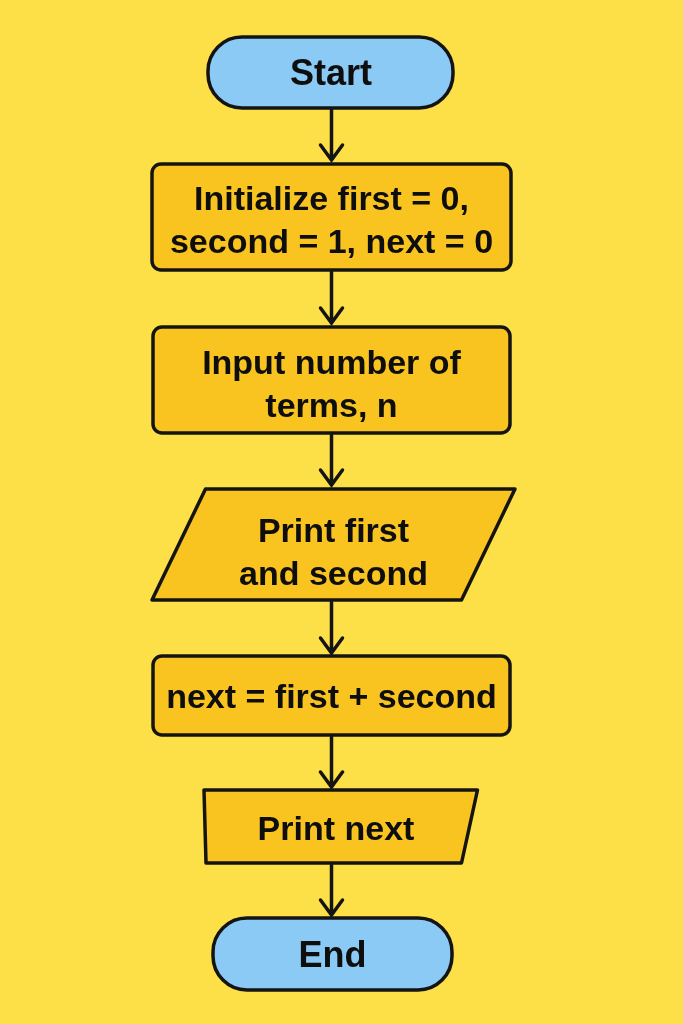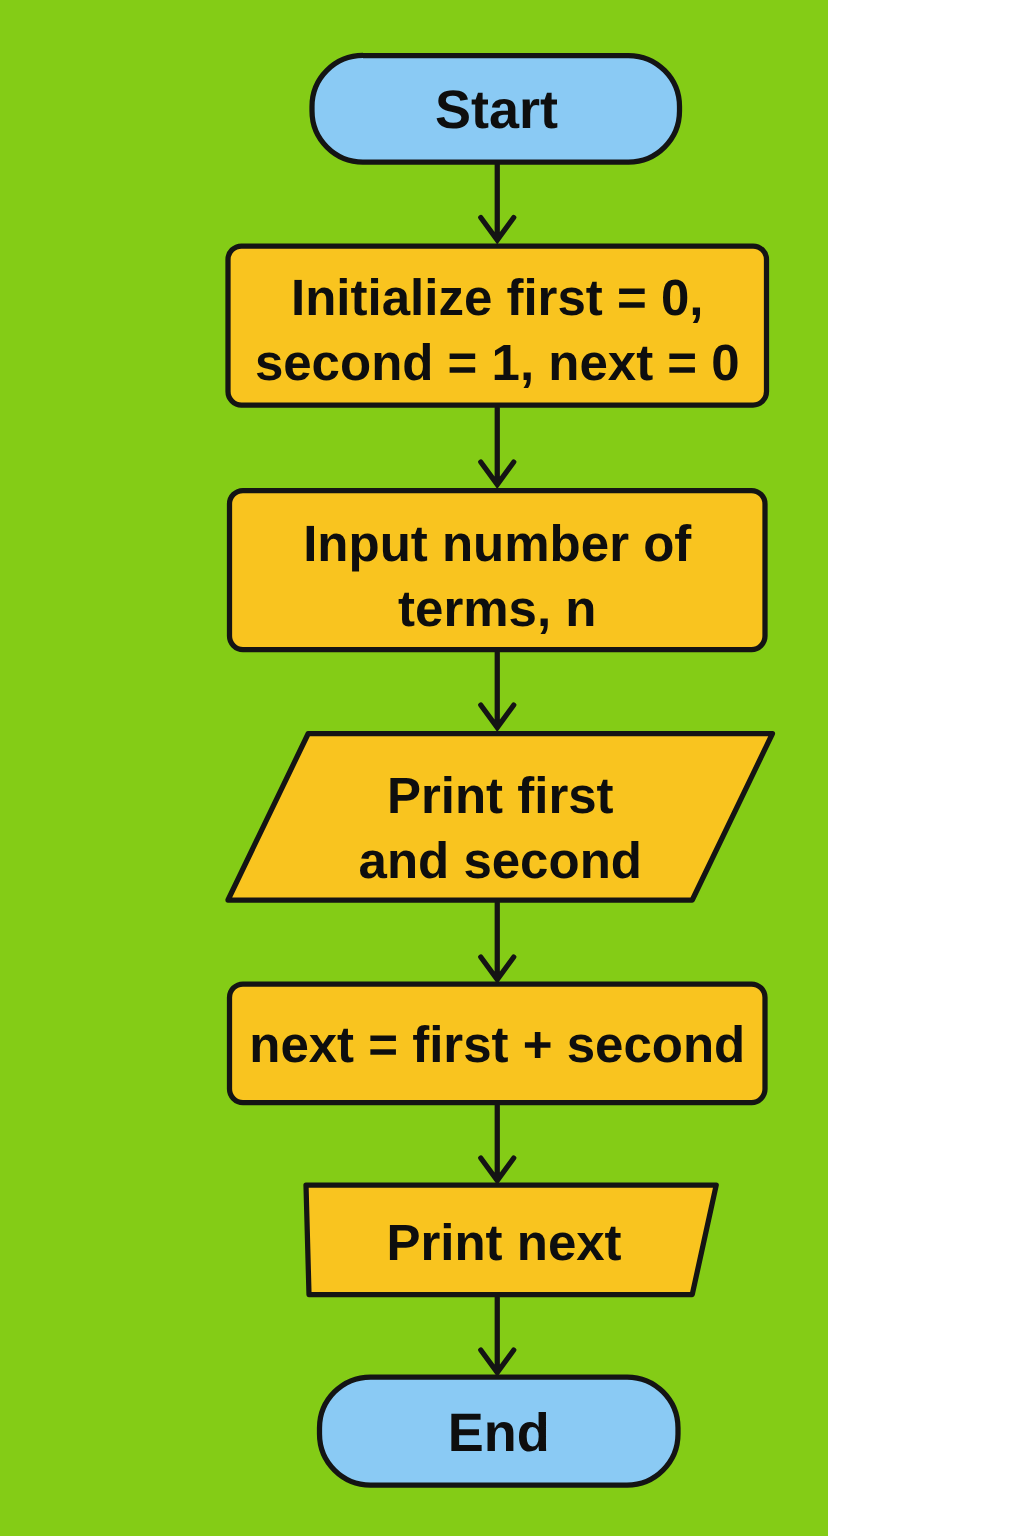--- a/index.html
+++ b/index.html
@@ -2,23 +2,23 @@
 <html><head>
 <meta charset="utf-8">
 <style>
   html, body {
     margin: 0;
     padding: 0;
     background: #ffffff;
   }
   .stage {
     position: relative;
-    width: 552px;
+    width: 683px;
     height: 1024px;
-    background: #84cc16;
+    background: #fde047;
     overflow: hidden;
     text-align: center;
   }
   svg {
     display: block;
   }
   .shape {
     stroke: #141414;
     stroke-width: 3.5;
     stroke-linejoin: round;

